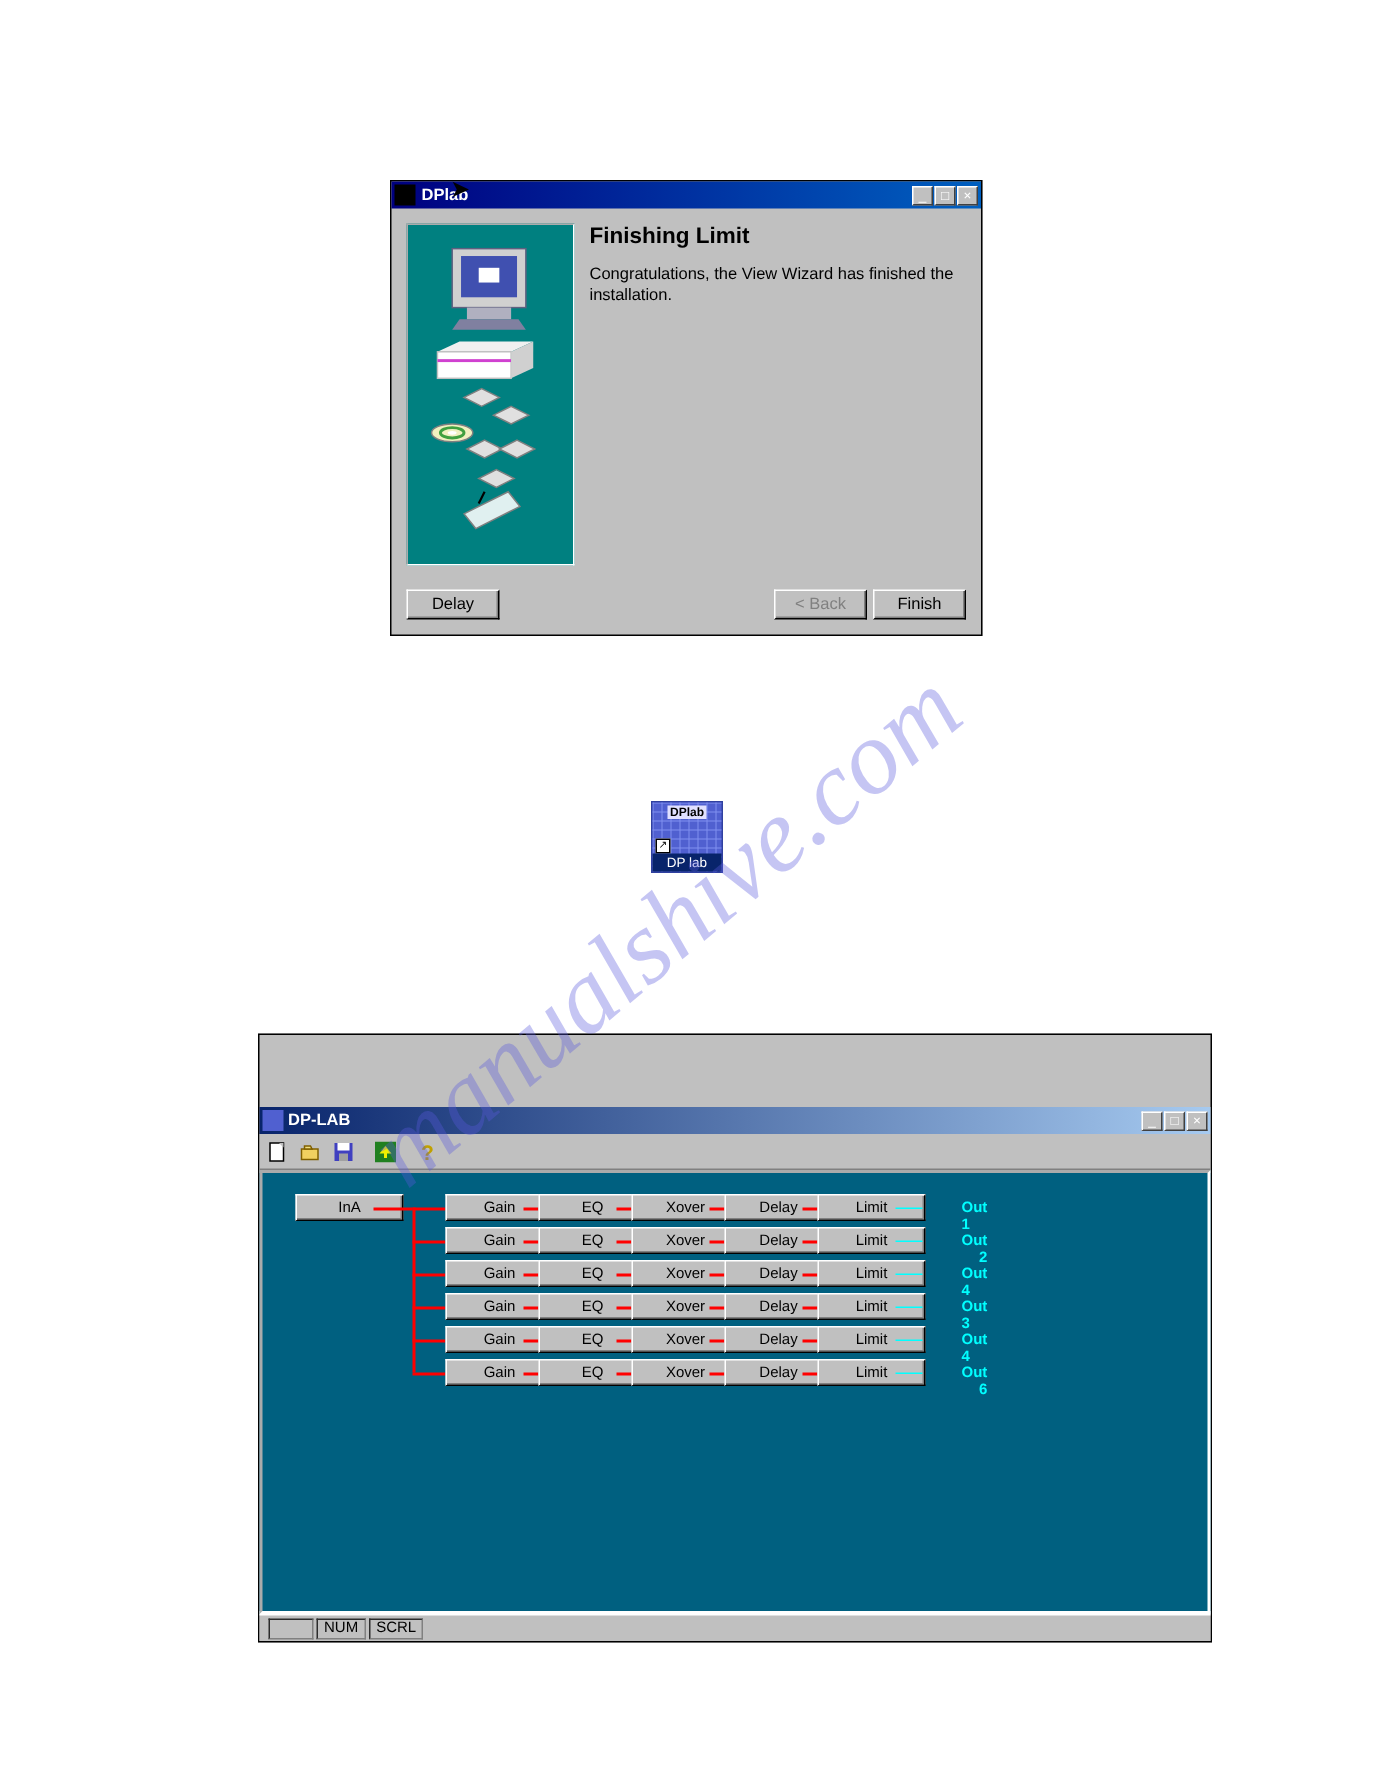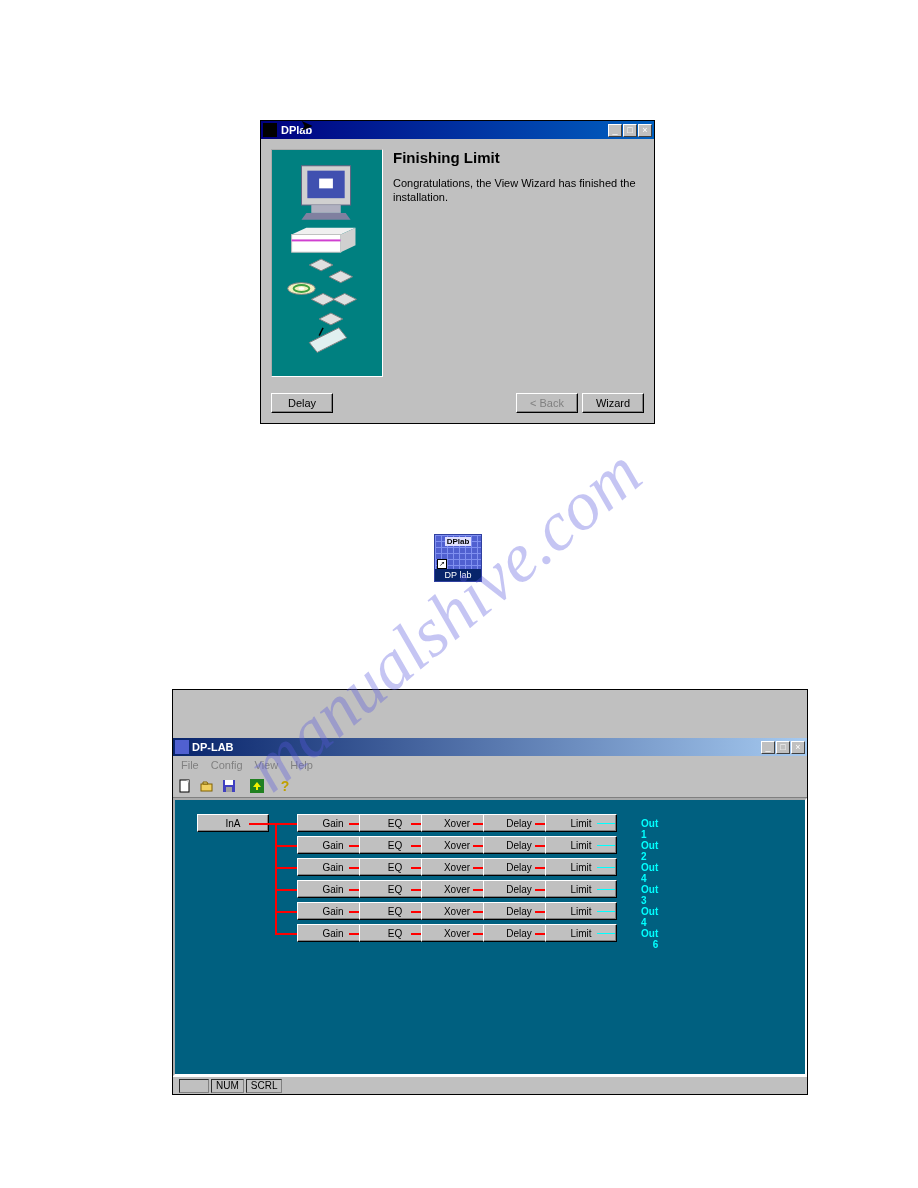--- a/index.html
+++ b/index.html
@@ -101,46 +101,40 @@
     </div>
     <div class="setup-content">
       <div class="setup-title">Finishing Limit</div>
       <div class="setup-text">Congratulations, the View Wizard has finished the installation.</div>
     </div>
   </div>
   <div class="setup-footer">
     <button class="btn">Delay</button>
     <div class="spacer"></div>
     <button class="btn disabled">&lt; Back</button>
-    <button class="btn">Wizard</button>
+    <button class="btn">Finish</button>
   </div>
 </div>
 
 <div class="desktop-icon">
   <div class="icon-img">
     <div class="icon-grid"></div>
     <div class="icon-label-top">DPlab</div>
     <div class="icon-arrow">↗</div>
     <div class="icon-label-bottom">DP lab</div>
   </div>
 </div>
 
 <div class="app-window">
   <div class="titlebar">
     <div class="app-titlebar-icon"></div>
     <span class="titlebar-text">DP-LAB</span>
     <div class="win-btn">_</div>
     <div class="win-btn">□</div>
     <div class="win-btn">×</div>
-  </div>
-  <div class="menubar">
-    <span class="menu-item">File</span>
-    <span class="menu-item">Config</span>
-    <span class="menu-item">View</span>
-    <span class="menu-item">Help</span>
   </div>
   <div class="toolbar">
     <div class="tool-btn">
         <svg width="14" height="14">
           <rect x="2" y="1" width="9" height="12" fill="#fff" stroke="#000"></rect>
           <polygon points="8,1 11,1 11,4" fill="#c0c0c0"></polygon>
         </svg>
       </div>
     <div class="tool-btn">
         <svg width="14" height="14">
@@ -188,21 +182,21 @@
         <div class="node-btn" style="left: 100px; top: 22px;">Gain</div>
         <div class="link-h" style="left: 152px; top: 31px; width: 10px;"></div>
         <div class="node-btn" style="left: 162px; top: 22px;">EQ</div>
         <div class="link-h" style="left: 214px; top: 31px; width: 10px;"></div>
         <div class="node-btn" style="left: 224px; top: 22px;">Xover</div>
         <div class="link-h" style="left: 276px; top: 31px; width: 10px;"></div>
         <div class="node-btn" style="left: 286px; top: 22px;">Delay</div>
         <div class="link-h" style="left: 338px; top: 31px; width: 10px;"></div>
         <div class="node-btn" style="left: 348px; top: 22px;">Limit</div>
         <div class="out-line" style="left: 400px; top: 31px;"></div>
-        <div class="out-label" style="left: 420px; top: 26px;">Out 2</div>
+        <div class="out-label" style="left: 420px; top: 26px; text-align: right;">Out 2</div>
         <div class="link-h" style="left: 78px; top: 53px; width: 22px;"></div>
         <div class="node-btn" style="left: 100px; top: 44px;">Gain</div>
         <div class="link-h" style="left: 152px; top: 53px; width: 10px;"></div>
         <div class="node-btn" style="left: 162px; top: 44px;">EQ</div>
         <div class="link-h" style="left: 214px; top: 53px; width: 10px;"></div>
         <div class="node-btn" style="left: 224px; top: 44px;">Xover</div>
         <div class="link-h" style="left: 276px; top: 53px; width: 10px;"></div>
         <div class="node-btn" style="left: 286px; top: 44px;">Delay</div>
         <div class="link-h" style="left: 338px; top: 53px; width: 10px;"></div>
         <div class="node-btn" style="left: 348px; top: 44px;">Limit</div>

